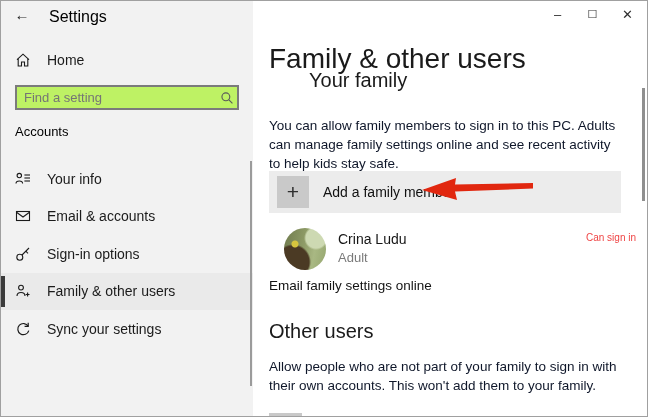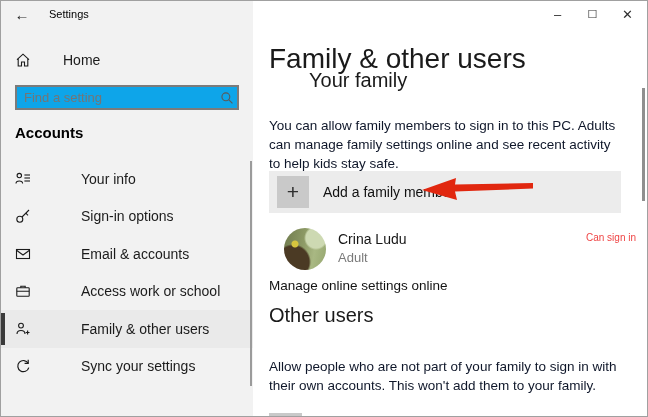--- a/index.html
+++ b/index.html
@@ -14,44 +14,44 @@
   .sidebar {
     position:absolute; left:0; top:0; bottom:0; width:252px;
     background:#f2f2f2;
   }
   .titlebar-left { position:absolute; left:0; top:0; height:28px; width:100%; }
   .back-btn {
     position:absolute; left:10px; top:4px; width:22px; height:20px;
     font-size:15px; color:#222; text-align:center; line-height:20px; cursor:pointer;
   }
   .app-title {
-    position:absolute; left:48px; top:7px; font-size:11px; color:#000;
+    position:absolute; left:48px; top:7px; font-size:16px; color:#000;
   }
   .home-item {
     position:absolute; left:0; top:44px; width:100%; height:30px;
     display:flex; align-items:center; padding-left:14px; font-size:14px; cursor:pointer;
   }
-  .home-item .label { margin-left:32px; }
+  .home-item .label { margin-left:16px; }
   .search-box {
     position:absolute; left:14px; top:84px; width:224px; height:25px;
-    background:#0ea5e9; border:2px solid #7b7b7b; display:flex; align-items:center;
+    background:#bef264; border:2px solid #7b7b7b; display:flex; align-items:center;
   }
   .search-box input {
     border:none; outline:none; background:transparent; flex:1;
     font-family:"Liberation Sans", sans-serif; font-size:13px; color:#2b2b2b;
     padding:0 4px 0 7px;
   }
   .search-box .sicon { width:20px; display:flex; justify-content:center; }
   .section-label {
-    position:absolute; left:14px; top:123px; font-size:15px; font-weight:bold; color:#000;
+    position:absolute; left:14px; top:123px; font-size:13px; font-weight:normal; color:#000;
   }
   .nav { position:absolute; left:0; top:159px; width:100%; }
   .nav-item {
     position:relative; height:37.5px; display:flex; align-items:center;
-    padding-left:14px; font-size:14px; cursor:pointer;gap:34px;
+    padding-left:14px; font-size:14px; cursor:pointer;
   }
   .nav-item .label { margin-left:16px; white-space:nowrap; }
   .nav-item.selected { background:#eaeaea; }
   .nav-item.selected::before {
     content:""; position:absolute; left:0; top:3px; bottom:3px; width:4px;
     background:var(--accent,#3a3a3a);
   }
   .icon16 { width:16px; height:16px; flex:0 0 16px; display:block; }
   .sidebar-scroll {
     position:absolute; left:249px; top:160px; width:2px; height:225px;
@@ -69,21 +69,21 @@
   .win-btn.maxi { font-size:11px; }
   .content { position:absolute; left:16px; top:0; width:352px; height:100%; }
   .page-title {
     position:absolute; top:42px; left:0; font-size:28px; font-weight:300;
     color:#1a1a1a; white-space:nowrap;
   }
   .h2 {
     position:absolute; left:0; font-size:20px; font-weight:400; color:#1a1a1a; white-space:nowrap;
   }
   .h2.your-family { top:68px;margin-left:40px; }
-  .h2.other-users { top:303px; }
+  .h2.other-users { top:319px; }
   .para {
     position:absolute; left:0; width:352px; font-size:13.5px; line-height:1.4;
     color:#0f172a;
   }
   .para.p1 { top:116px; }
   .para.p2 { top:350px;margin-top:7px; }
   .add-row {
     position:absolute; left:0; top:170px; width:352px; height:42px;
     background:#ececec; display:flex; align-items:center; cursor:pointer;
   }
@@ -155,42 +155,35 @@
             <path d="M1 12.5 c0-3.4 6.6-3.4 6.6 0"></path>
           <line x1="9.4" y1="4" x2="15" y2="4"></line>
             <line x1="9.4" y1="7" x2="15" y2="7"></line>
             <line x1="9.4" y1="10" x2="15" y2="10"></line>
         </svg>
         <span class="label">Your info</span>
       </div>
 
       <div class="nav-item">
         <svg class="icon16" viewBox="0 0 16 16" fill="none" stroke="#1b1b1b" stroke-width="1.1">
+          <rect x="1.5" y="3.5" width="13" height="9"></rect>
+            <path d="M1.5 4.2 L8 9 L14.5 4.2"></path>
+        </svg>
+        <span class="label">Email &amp; accounts</span>
+      </div>
+
+      <div class="nav-item">
+        <svg class="icon16" viewBox="0 0 16 16" fill="none" stroke="#1b1b1b" stroke-width="1.1">
           <circle cx="4.8" cy="11.2" r="3"></circle>
             <line x1="7" y1="9" x2="14" y2="2"></line>
             <line x1="10.8" y1="5.2" x2="13" y2="7.4"></line>
         </svg>
         <span class="label">Sign-in options</span>
       </div>
 
-      <div class="nav-item">
-        <svg class="icon16" viewBox="0 0 16 16" fill="none" stroke="#1b1b1b" stroke-width="1.1">
-          <rect x="1.5" y="3.5" width="13" height="9"></rect>
-            <path d="M1.5 4.2 L8 9 L14.5 4.2"></path>
-        </svg>
-        <span class="label">Email &amp; accounts</span>
-      </div>
-
-      <div class="nav-item">
-        <svg class="icon16" viewBox="0 0 16 16" fill="none" stroke="#1b1b1b" stroke-width="1.1">
-          <rect x="1.8" y="4.8" width="12.4" height="8.4" rx="0.8"></rect>
-          <path d="M5.8 4.8 V3.2 H10.2 V4.8 M1.8 8.2 H14.2"></path>
-        </svg>
-        <span class="label">Access work or school</span>
-      </div>
 
       <div class="nav-item selected">
         <svg class="icon16" viewBox="0 0 16 16" fill="none" stroke="#1b1b1b" stroke-width="1.1">
           <circle cx="6" cy="4.6" r="2.4"></circle>
             <path d="M2 13 c0-4.6 8-4.6 8 0"></path>
           <line x1="12.6" y1="9.6" x2="12.6" y2="13.4"></line>
             <line x1="10.7" y1="11.5" x2="14.5" y2="11.5"></line>
         </svg>
         <span class="label">Family &amp; other users</span>
       </div>
@@ -226,21 +219,21 @@
         <div class="add-label">Add a family member</div>
       </div>
 
       <div class="member-row">
         <div class="avatar"></div>
         <div class="member-name">Crina Ludu</div>
         <div class="member-role">Adult</div>
         <div class="member-status">Can sign in</div>
       </div>
 
-      <div class="manage-link">Manage online settings online</div>
+      <div class="manage-link">Email family settings online</div>
 
       <div class="h2 other-users">Other users</div>
       <div class="para p2">Allow people who are not part of your family to sign in with their own accounts. This won't add them to your family.</div>
     </div>
 
     <div class="bottom-tile-sliver"></div>
     <div class="main-scroll"></div>
   </div>
 
   <svg class="red-arrow" viewBox="0 0 118 30">

